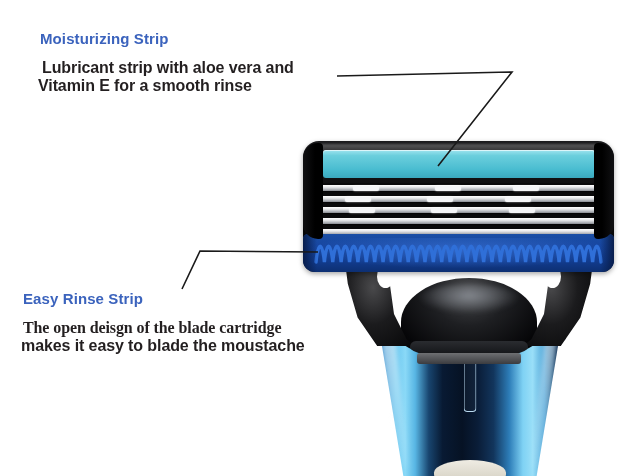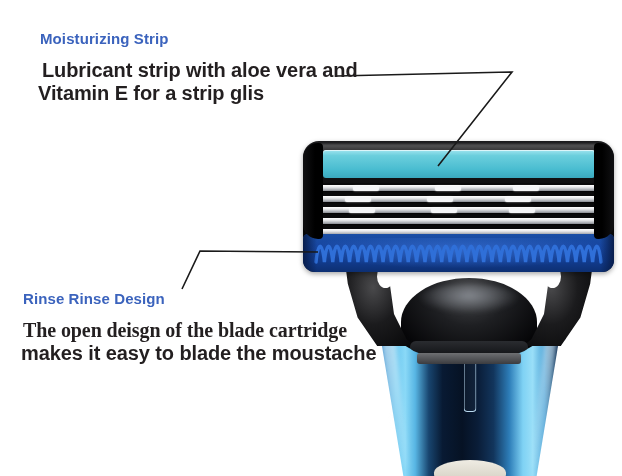--- a/index.html
+++ b/index.html
@@ -18,21 +18,21 @@
   
   .callout { position:absolute; }
   .callout .heading {
     font-size:15px;
     font-weight:700;
     color:#3b63bd;
     letter-spacing:.1px;
     white-space:nowrap;
   }
   .callout .bodyline {
-    font-size:20px;
+    font-size:16px;
     font-weight:700;
     color:#231f20;
     white-space:nowrap;
     letter-spacing:-.1px;
   }
 
   #callout-moisturizing { left:38px; top:30px; }
   #callout-moisturizing .heading { margin-left:2px; }
   #callout-moisturizing .bodyline:nth-of-type(1){ margin-top:13px; margin-left:4px; }
   #callout-moisturizing .bodyline:nth-of-type(2){ margin-top:12px; margin-left:4px; }
@@ -299,22 +299,22 @@
   </div>
 
   <svg id="leaders" viewBox="0 0 622 476">
     <polyline fill="none" stroke="#1a1a1a" stroke-width="1.6" points="337,76 512,72 438,166"></polyline>
     <polyline fill="none" stroke="#1a1a1a" stroke-width="1.6" points="182,289 200,251 318,252"></polyline>
   </svg>
 
   <div class="callout" id="callout-moisturizing">
     <div class="heading">Moisturizing Strip</div>
     <div class="bodyline">Lubricant strip with aloe vera and</div>
-    <div class="bodyline">Vitamin E for a strip glis</div>
+    <div class="bodyline">Vitamin E for a smooth rinse</div>
   </div>
 
   <div class="callout" id="callout-rinse">
-    <div class="heading">Rinse Rinse Design</div>
+    <div class="heading">Easy Rinse Strip</div>
     <div class="bodyline">The open deisgn of the blade cartridge</div>
     <div class="bodyline">makes it easy to blade the moustache</div>
   </div>
 
 </div>
 
 </body></html>

